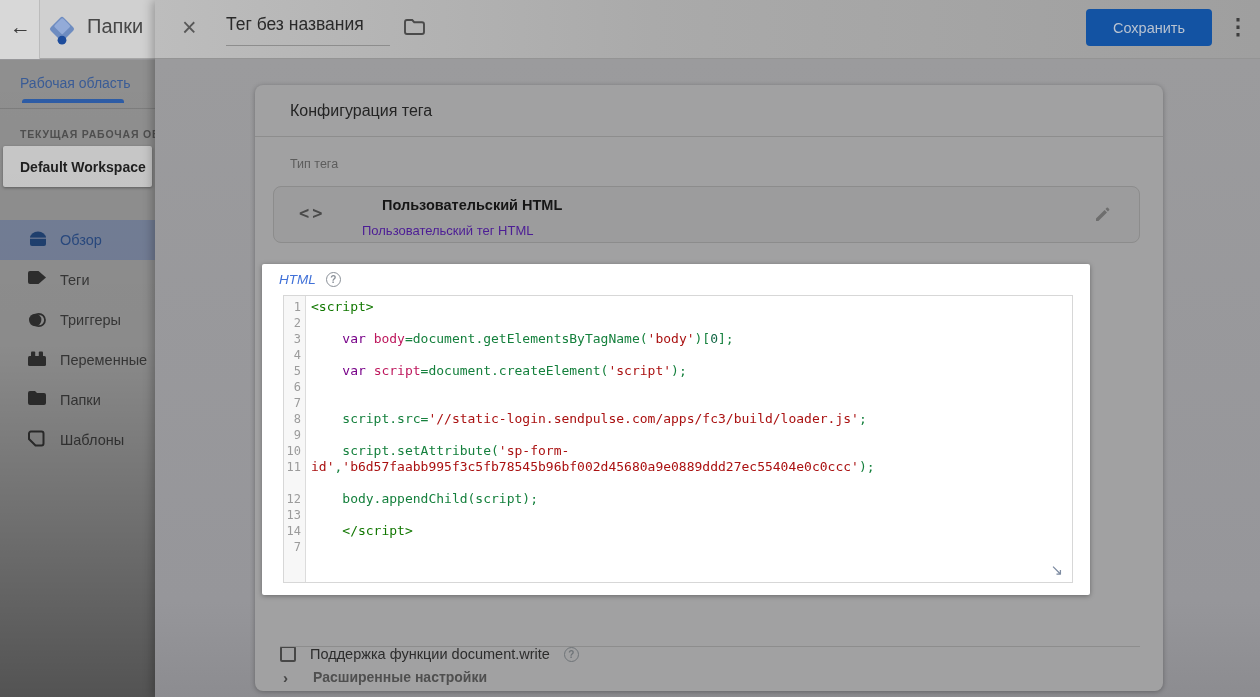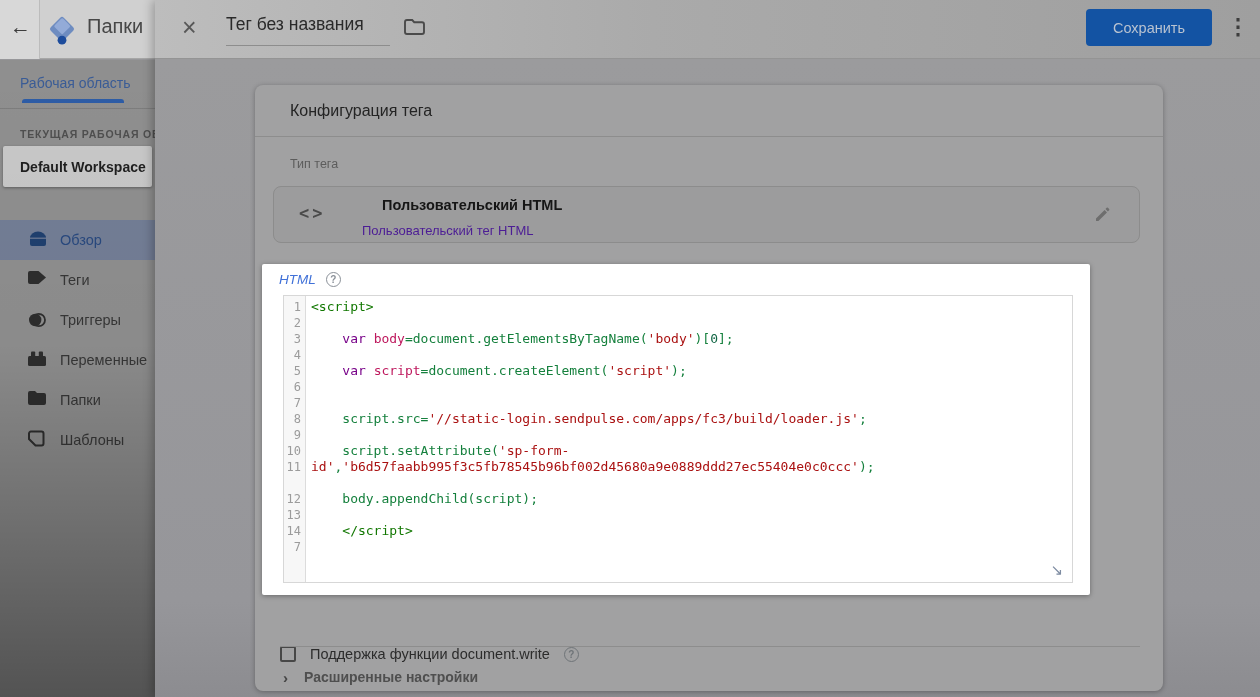--- a/index.html
+++ b/index.html
@@ -77,21 +77,21 @@
   .cb-row { position:absolute; left:25px; top:521px; display:flex; align-items:center; gap:14px;margin-top:40px; }
   .cb { width:16px; height:16px; border:2px solid #474747; border-radius:2px; cursor:pointer; }
   .cb-lbl { font-size:14.5px; color:#2c2c2c; }
   .help { display:inline-flex; width:15px; height:15px; border:1px solid #6f7478;
           border-radius:50%; color:#6f7478; font-size:10px; font-weight:bold;
           align-items:center; justify-content:center; cursor:pointer; }
   .adv-div { position:absolute; left:25px; right:23px; top:561px; height:1px; background:#8d8d8d; }
   .adv-row { position:absolute; left:28px; top:580px; height:24px; display:flex;
              align-items:center; gap:16px; cursor:pointer; }
   .chev { font-size:15px; font-weight:bold; color:#454545; }
-  .adv-lbl { font-size:14px; font-weight:bold; color:#4f4f4f; }
+  .adv-lbl { font-size:14px; font-weight:bold; color:#4f4f4f;margin-left:9px; }
 
   
   .highlight { position:absolute; left:262px; top:264px; width:828px; height:331px;
                background:#ffffff; border-radius:2px; box-shadow:0 1px 5px rgba(0,0,0,.35); z-index:5; }
   .html-lbl-row { position:absolute; left:17px; top:8px; display:flex; align-items:center; gap:10px; }
   .html-lbl { font-size:13.5px; color:#4071d8;font-style:italic; }
   .help.bright { border-color:#8a9098; color:#8a9098; }
   .cm { position:absolute; left:21px; top:31px; width:790px; height:288px;
         border:1px solid #d7d7d7; background:#fff; display:flex; cursor:text; }
   .gutter { width:22px; background:#f7f7f7; border-right:1px solid #dcdcdc; padding-top:3px; }

